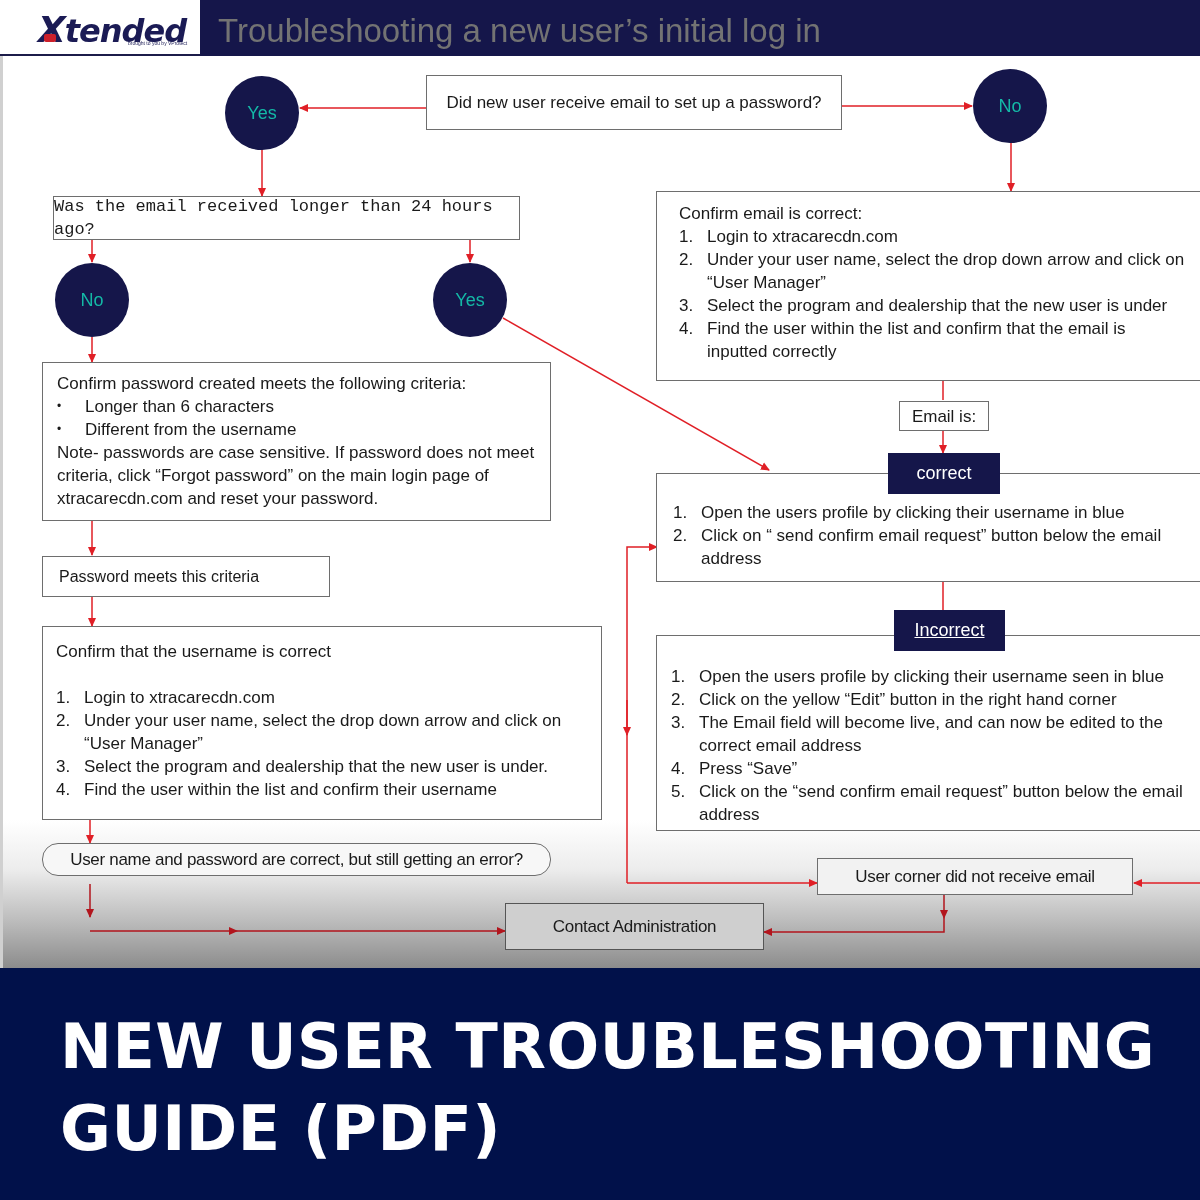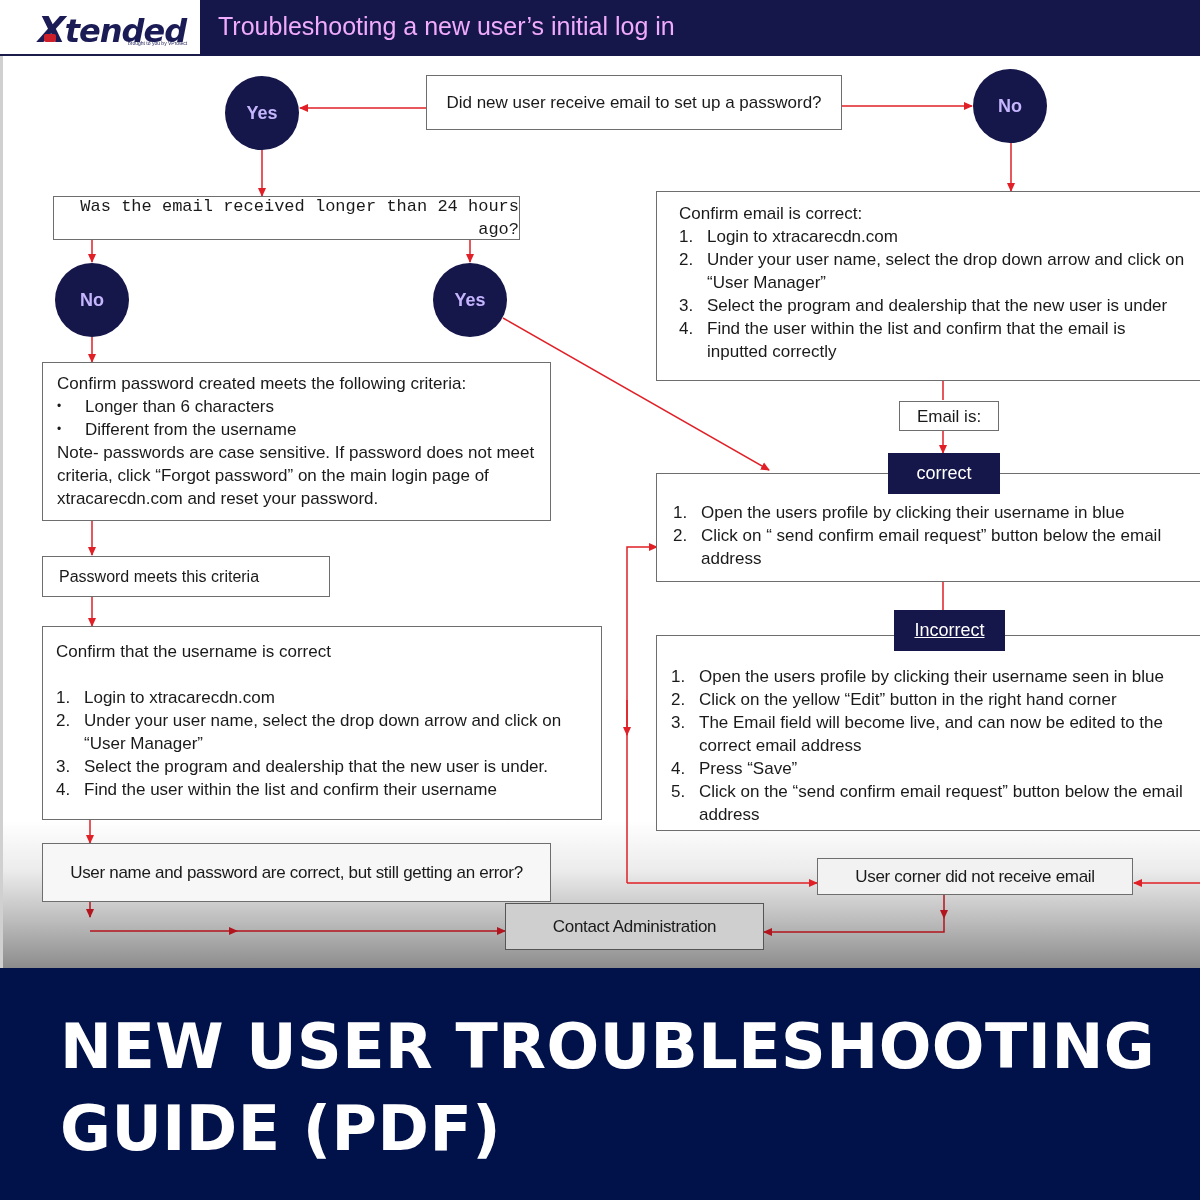--- a/index.html
+++ b/index.html
@@ -12,34 +12,34 @@
 
   
   .hdr { position: absolute; left: 0; top: 0; width: 1200px; height: 56px; }
   .hdr-logo { position: absolute; left: 0; top: 0; width: 200px; height: 56px; background: #ffffff; border-bottom: 2px solid #1c1c4a; }
   .logo-x { position: absolute; left: 38px; top: 9px; font-family: "DejaVu Sans", sans-serif; font-weight: bold; font-style: italic;
             font-size: 32px; color: #1b1b55; letter-spacing: -1px; }
   .logo-x .xa { color: #1b1b55; font-size: 36px; }
   .logo-tag { position: absolute; left: 128px; top: 40px; font-size: 5px; color: #1b1b55; white-space: nowrap; }
   .logo-mark { position: absolute; left: 44px; top: 34px; width: 12px; height: 8px; background: #cc1f2a; border-radius: 2px; }
   .hdr-bar { position: absolute; left: 200px; top: 0; width: 1000px; height: 56px; background: #15164a; }
-  .hdr-title { position: absolute; left: 18px; top: 12px; font-size: 25px; color: #f0abfc; white-space: nowrap; }
+  .hdr-title { position: absolute; left: 18px; top: 12px; font-size: 33px; color: #737373; white-space: nowrap; }
 
   
   .box { position: absolute; background: #ffffff; border: 1.5px solid #6e6e6e; font-size: 17px; line-height: 23px; color: #1a1a1a; }
-  .box.center { display: flex; align-items: center; justify-content: center; text-align: right; }
+  .box.center { display: flex; align-items: center; justify-content: center; text-align: left; }
   .box.cond { font-family: "Liberation Sans Narrow", "Liberation Sans", sans-serif; letter-spacing: -0.3px; }
   .box ol { list-style: none; }
   .box li { position: relative; padding-left: 28px; }
   .box li .num { position: absolute; left: 0; top: 0; }
   .box .bul { position: relative; padding-left: 28px; }
   .box .bul .dot { position: absolute; left: 0; top: 0; font-size: 12px; }
 
-  .circle { position: absolute; width: 74px; height: 74px; border-radius: 50%; background: #15164a; color: #c4b5fd;
-            font-weight: bold; font-size: 18px; display: flex; align-items: center; justify-content: center; }
+  .circle { position: absolute; width: 74px; height: 74px; border-radius: 50%; background: #15164a; color: #14b8a6;
+            font-weight: normal; font-size: 18px; display: flex; align-items: center; justify-content: center; }
   .tag { position: absolute; background: #15164a; color: #fff; font-size: 18px; display: flex; align-items: center; justify-content: center; }
 
   svg.wires { position: absolute; left: 0; top: 0; width: 1200px; height: 968px; pointer-events: none; }
 
   
   .banner { position: absolute; left: 0; top: 968px; width: 1200px; height: 232px; background: #01114a; }
   .banner-title { position: absolute; left: 60px; top: 38px; width: 1120px; font-family: "DejaVu Sans", sans-serif; font-weight: bold;
                   font-size: 62px; line-height: 82px; color: #ffffff; letter-spacing: 0.5px; }
 </style>
 </head>
@@ -146,35 +146,35 @@
   <div class="box" style="left:42px; top:626px; width:560px; height:194px; padding:13px 13px;">
     <div style="margin-bottom:23px;">Confirm that the username is correct</div>
     <ol>
       <li><span class="num">1.</span><span>Login to xtracarecdn.com</span></li>
       <li><span class="num">2.</span><span>Under your user name, select the drop down arrow and click on “User Manager”</span></li>
       <li><span class="num">3.</span><span>Select the program and dealership that the new user is under.</span></li>
       <li><span class="num">4.</span><span>Find the user within the list and confirm their username</span></li>
     </ol>
   </div>
 
-  <div class="box center cond" style="left:42px; top:843px; width:509px; height:59px; background:#f7f7f7;">
+  <div class="box center cond" style="left:42px; top:843px; width:509px; height:33px; background:#f7f7f7;border-radius:16px;">
     <span>User name and password are correct, but still getting an error?</span>
   </div>
 
   <div class="box" style="left:656px; top:191px; width:560px; height:190px; padding:10px 22px; overflow:hidden; white-space:normal;">
     <div>Confirm email is correct:</div>
     <ol style="width:540px;">
       <li><span class="num">1.</span><span>Login to xtracarecdn.com</span></li>
       <li><span class="num">2.</span><span>Under your user name, select the drop down arrow and click on “User Manager”</span></li>
       <li><span class="num">3.</span><span>Select the program and dealership that the new user is under</span></li>
       <li style="width:470px;"><span class="num">4.</span><span>Find the user within the list and confirm that the email is inputted correctly</span></li>
     </ol>
   </div>
 
-  <div class="box center" style="left:899px; top:401px; width:100px; height:30px;">
+  <div class="box center" style="left:899px; top:401px; width:90px; height:30px;">
     <span>Email is:</span>
   </div>
 
   <div class="box" style="left:656px; top:473px; width:560px; height:109px; padding:27px 16px 0 16px; overflow:hidden;">
     <ol style="width:535px;">
       <li><span class="num">1.</span><span>Open the users profile by clicking their username in blue</span></li>
       <li><span class="num">2.</span><span>Click on “ send confirm email request” button below the email address</span></li>
     </ol>
   </div>
   <div class="tag" style="left:888px; top:453px; width:112px; height:41px;">

